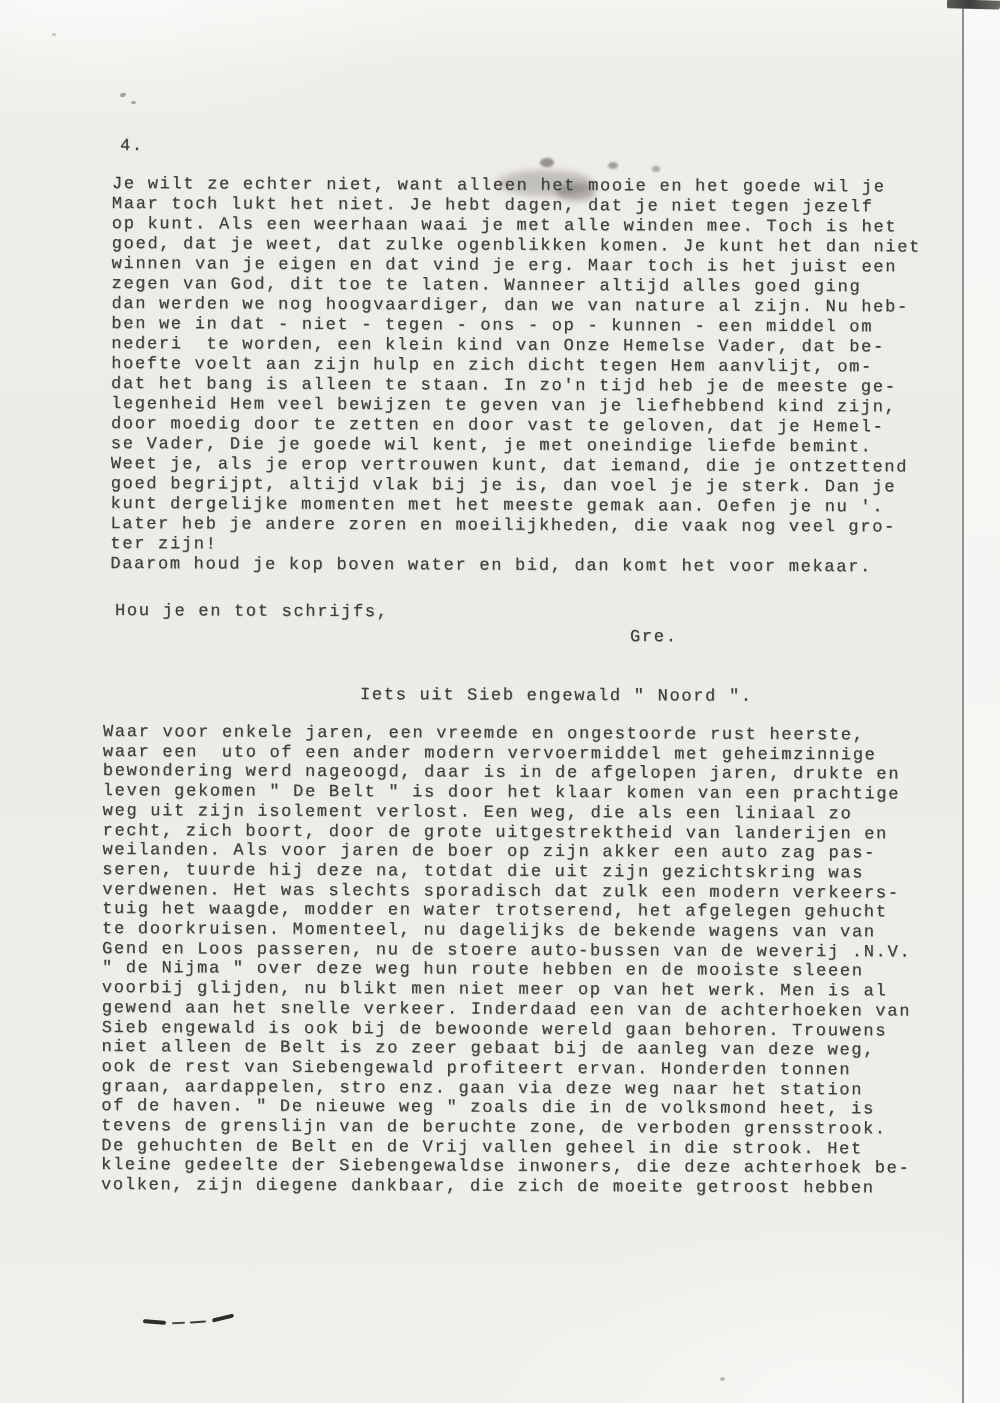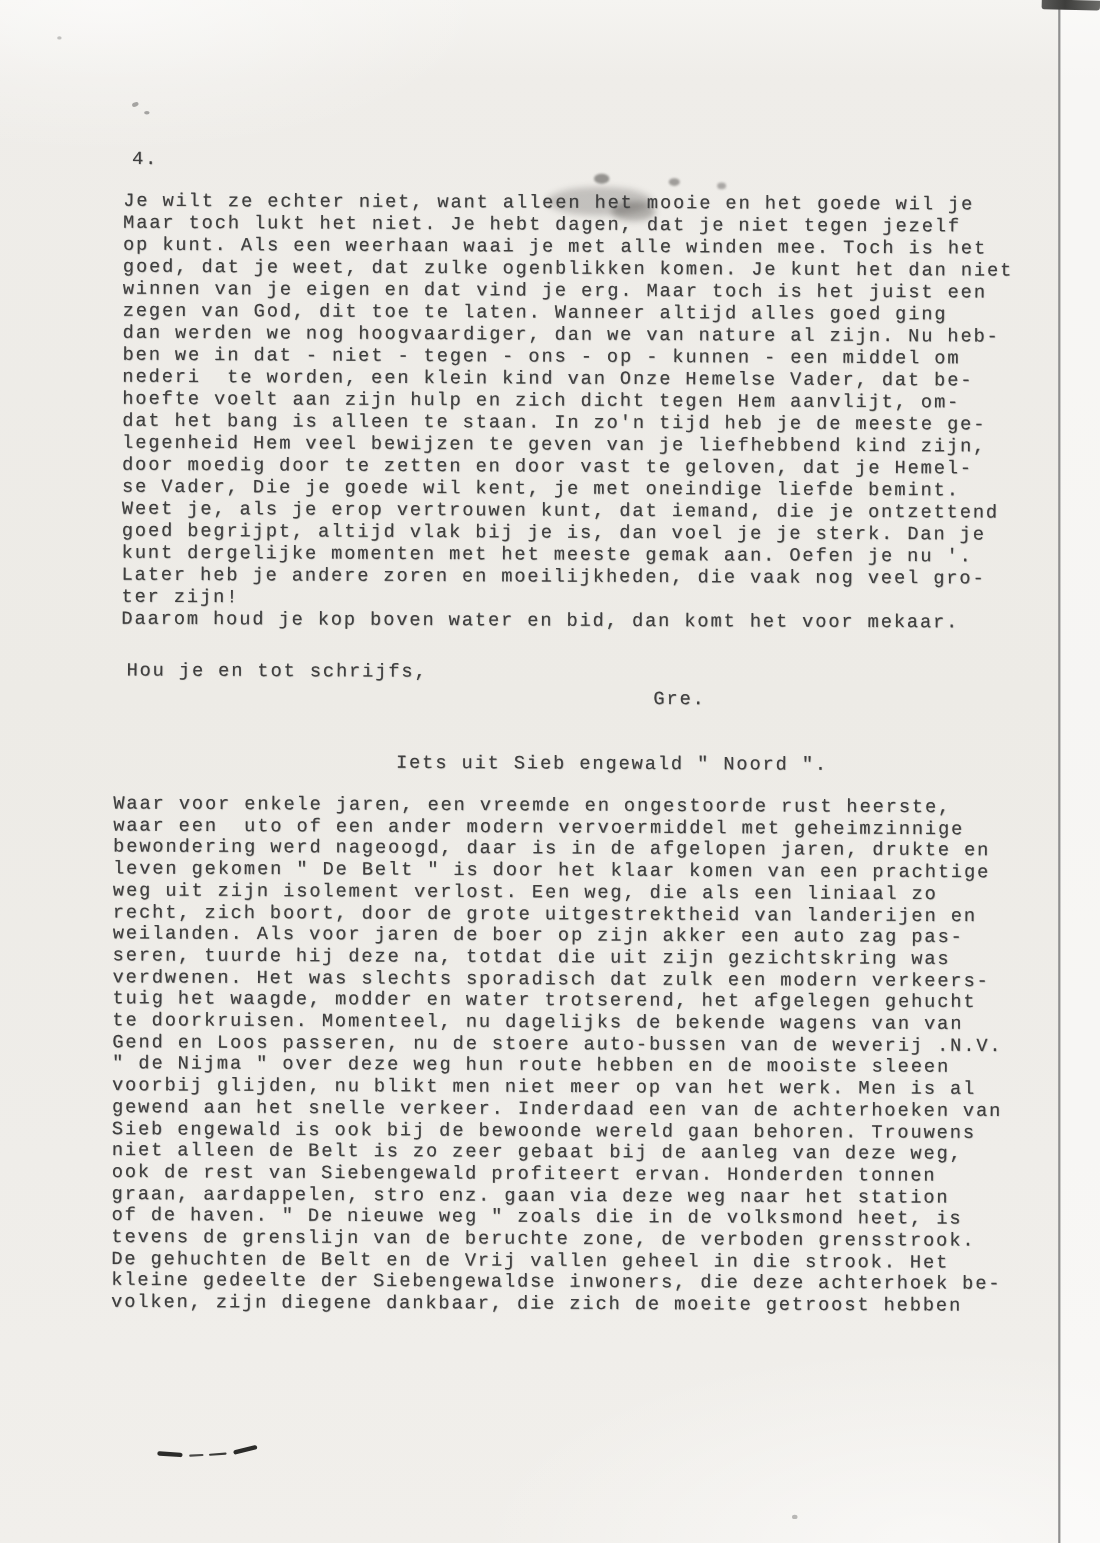--- a/index.html
+++ b/index.html
@@ -23,21 +23,21 @@
     white-space: pre;
     text-shadow: 0.4px 0.4px 0.7px rgba(55,55,55,0.55);
     transform: rotate(0.25deg);
     transform-origin: top left;
   }
   .line { white-space: pre; }
   #letter-body  { left: 112px; top: 174px; line-height: 20px;   width: 860px; }
   #article-body { left: 103px; top: 722px; line-height: 19.7px; width: 880px; }
   #page-number  { left: 120px; top: 136px; }
   #letter-closing   { left: 115px; top: 601px; }
-  #letter-signature { left: 594px; top: 627px; }
+  #letter-signature { left: 630px; top: 627px; }
   #article-heading  { left: 360px; top: 685px; }
 
   
   .scan-vline {
     position: absolute; left: 962px; top: 5px; width: 2px; height: 1398px;
     background: #8f8f8f;
   }
   .scan-right-strip {
     position: absolute; left: 964px; top: 0; width: 36px; height: 1403px;
     background: rgba(255,255,255,0.5);

